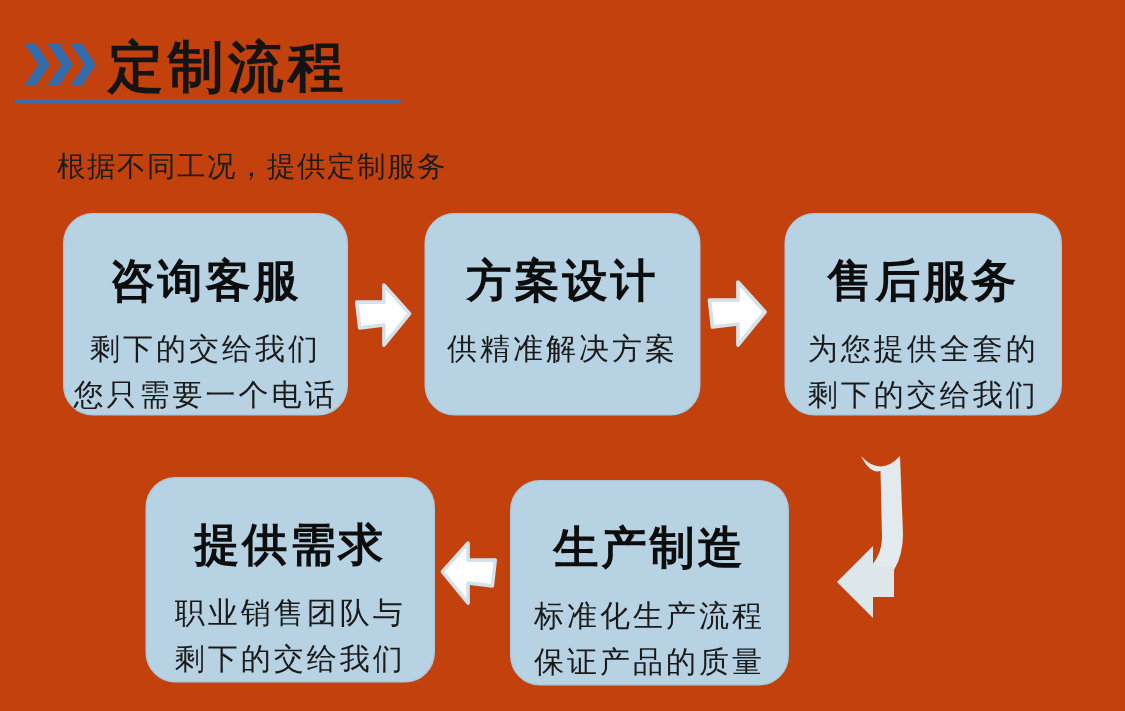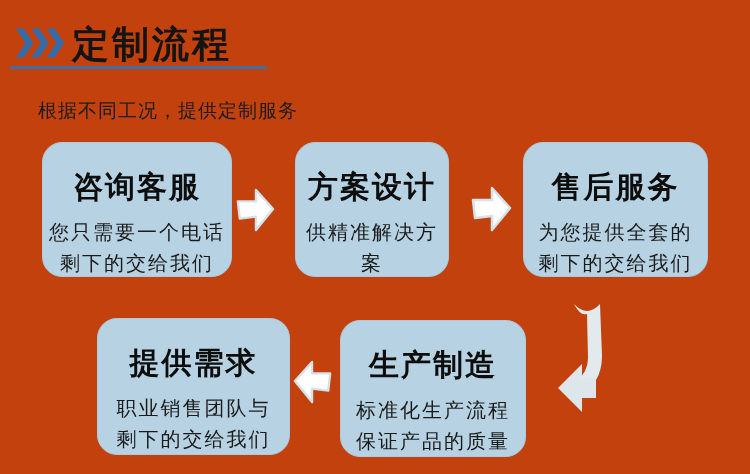--- a/index.html
+++ b/index.html
@@ -22,21 +22,21 @@
   }
   .box-title{
     font-size:30px;font-weight:700;color:#0d0d0d;letter-spacing:2px;
     margin-bottom:9px;font-family:"Liberation Sans",sans-serif;
   }
   .box-line{
     font-size:20px;color:#1a1a1a;line-height:31px;letter-spacing:2px;
     font-family:"DejaVu Serif",serif;
   }
   .b1{left:42px; top:142px;width:190px;height:135px;}
-  .b2{left:295px;top:142px;width:154px;height:135px;text-align:center;}
+  .b2{left:283px;top:142px;width:184px;height:135px;text-align:center;}
   .b3{left:523px;top:142px;width:185px;height:135px;}
   .b4{left:97px; top:318px;width:193px;height:137px;}
   .b5{left:340px;top:320px;width:186px;height:137px;}
   
   .arr{position:absolute;}
   .arr-1{left:235px;top:186px;width:40px;height:48px;}
   .arr-2{left:470px;top:184px;width:42px;height:50px;}
   .arr-3{left:556px;top:300px;width:80px;height:116px;}
   .arr-4{left:293px;top:359px;width:40px;height:46px;}
 </style>
@@ -51,22 +51,22 @@
       <path d="M16,0 L24,0 L34,15 L24,30 L16,30 L26,15 Z"></path>
       <path d="M32,0 L40,0 L50,15 L40,30 L32,30 L42,15 Z"></path>
     </g>
   </svg>
   <div class="page-title">定制流程</div>
   <div class="title-underline"></div>
   <div class="subtitle">根据不同工况，提供定制服务</div>
 
   <div class="box b1">
     <div class="box-title">咨询客服</div>
+    <div class="box-line">剩下的交给我们</div>
     <div class="box-line">您只需要一个电话</div>
-    <div class="box-line">剩下的交给我们</div>
   </div>
 
   <svg class="arr arr-1" viewBox="0 0 42 48" aria-hidden="true">
     <path d="M3,15 L22,15 L22,3 L40,23 L22,45 L22,31 L5,33 Z" fill="#ffffff" stroke="#d5e2ea" stroke-width="2.5" stroke-linejoin="round"></path>
   </svg>
 
   <div class="box b2">
     <div class="box-title">方案设计</div>
     <div class="box-line">供精准解决方案</div>
   </div>

